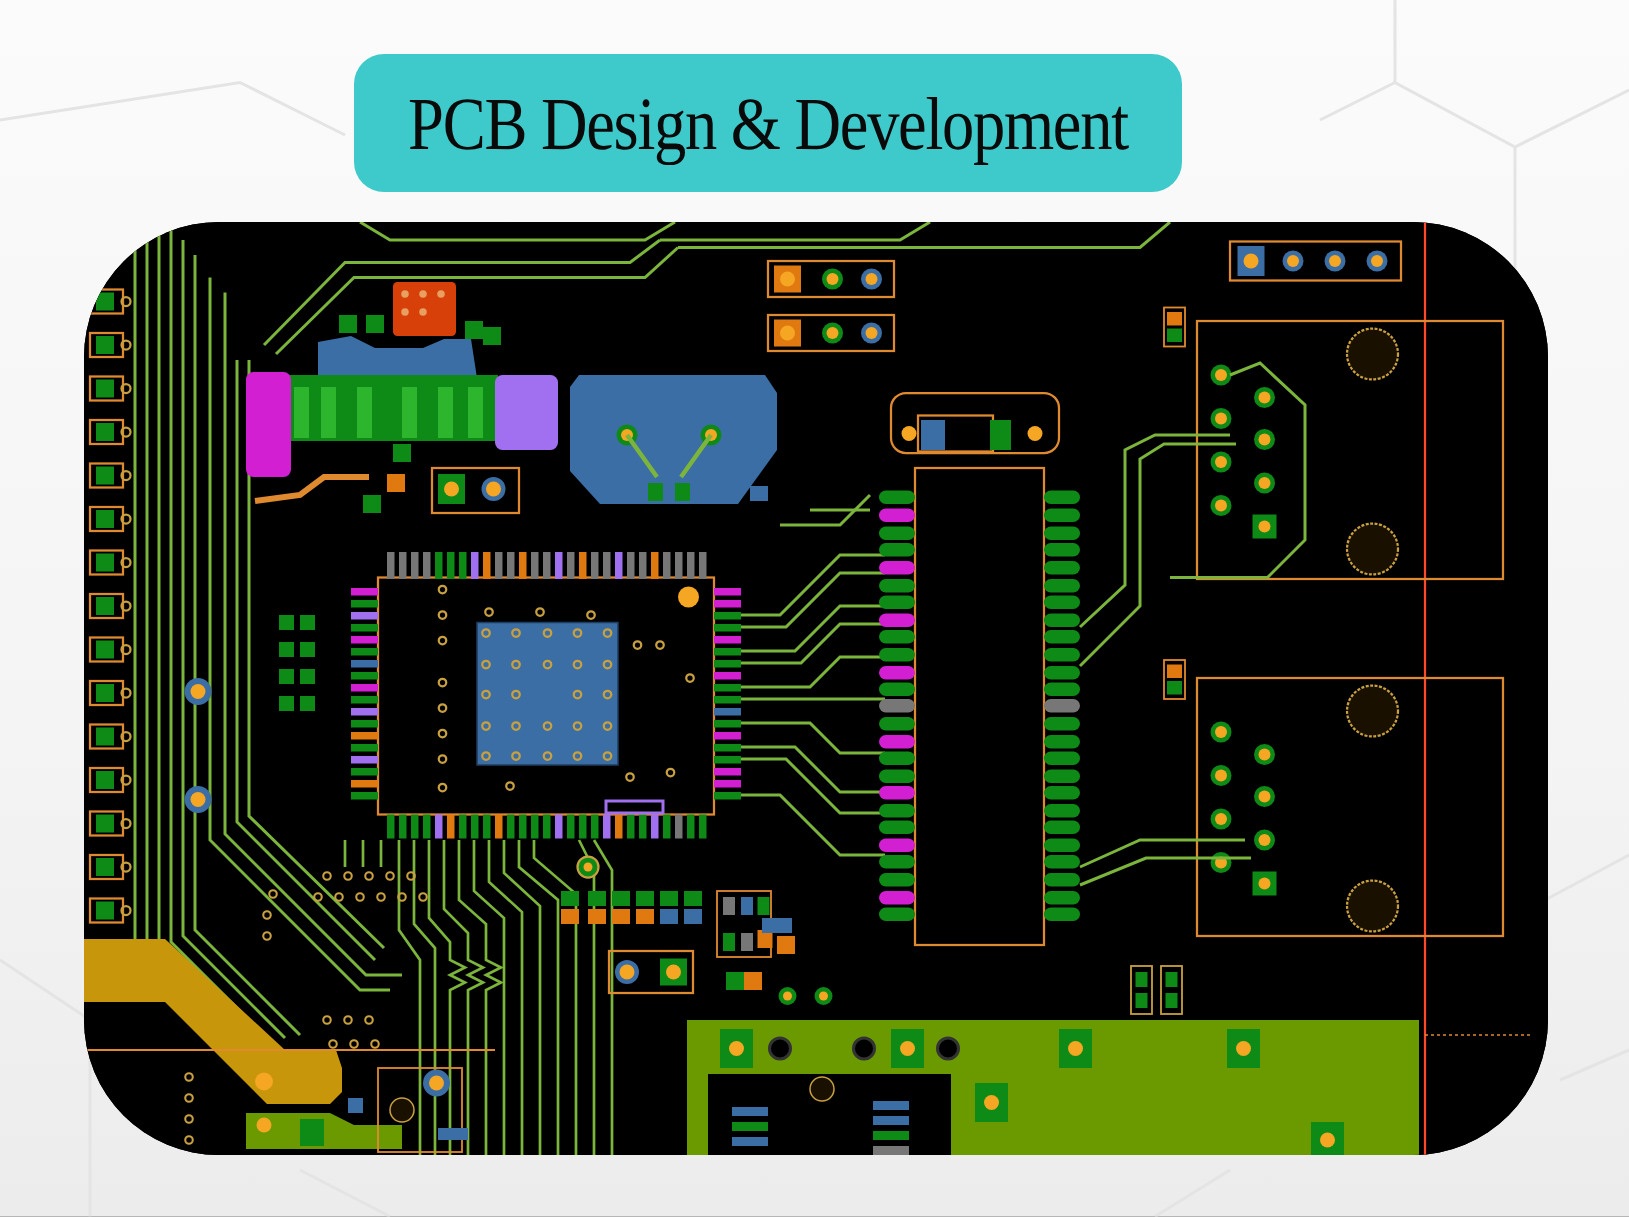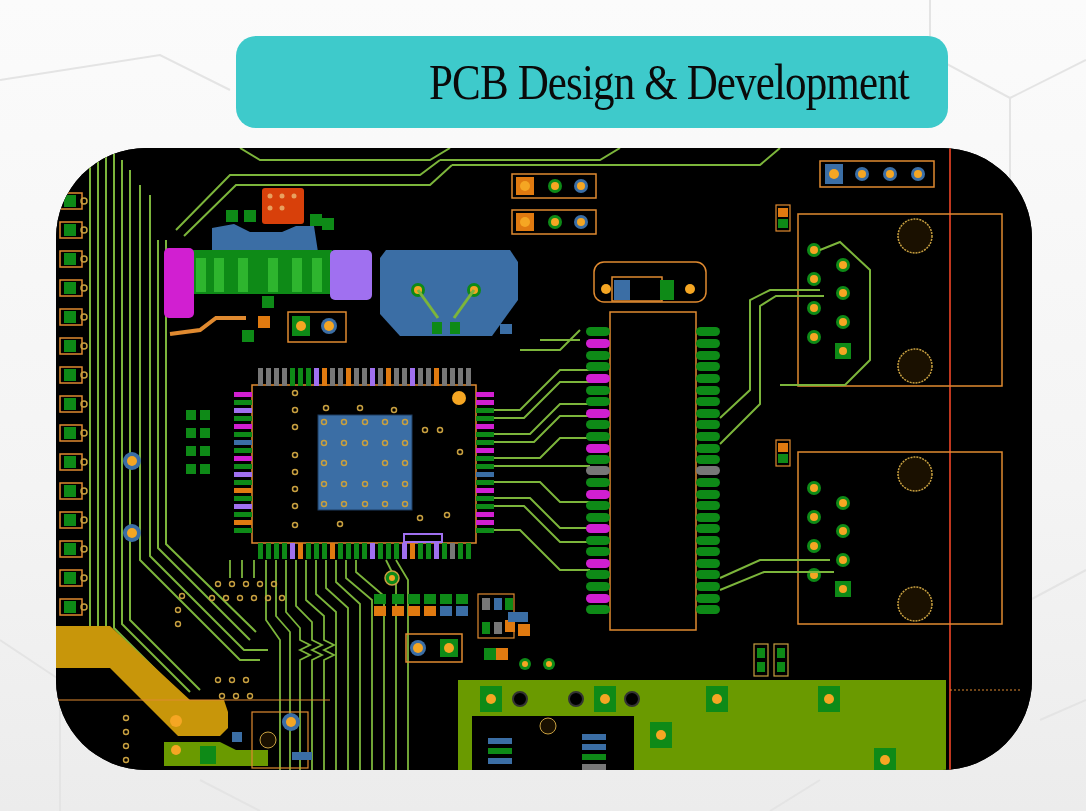--- a/index.html
+++ b/index.html
@@ -1,21 +1,21 @@
 <!DOCTYPE html>
 <html><head>
 <meta charset="utf-8">
 <style>
   html,body{margin:0;padding:0;}
   body{width:1086px;height:811px;overflow:hidden;position:relative;
        background:linear-gradient(180deg,#fbfbfb 0%,#f4f4f4 60%,#ececec 100%);
        font-family:"Liberation Serif", serif;}
   .hex-bg{position:absolute;inset:0;}
-  .title-banner{position:absolute;left:236px;top:36px;width:712px;height:92px;
-       border-radius:20px;display:flex;align-items:center;justify-content:flex-end;}
+  .title-banner{position:absolute;left:236px;top:36px;width:552px;height:92px;
+       border-radius:20px;display:flex;align-items:center;justify-content:center;}
   .title-text{font-family:"Liberation Serif","DejaVu Serif",serif;font-size:50px;
        color:#0a0a0a;letter-spacing:-1px;transform:scaleX(0.86);white-space:nowrap;}
   .pcb-frame{position:absolute;left:56px;top:148px;width:976px;height:622px;
        border-radius:90px 90px 90px 90px;overflow:hidden;background:#000;}
   .pcb-frame svg{display:block;}
 </style>
 </head>
 <body>
 
 <svg class="hex-bg" width="1086" height="811" viewBox="0 0 1086 811">

